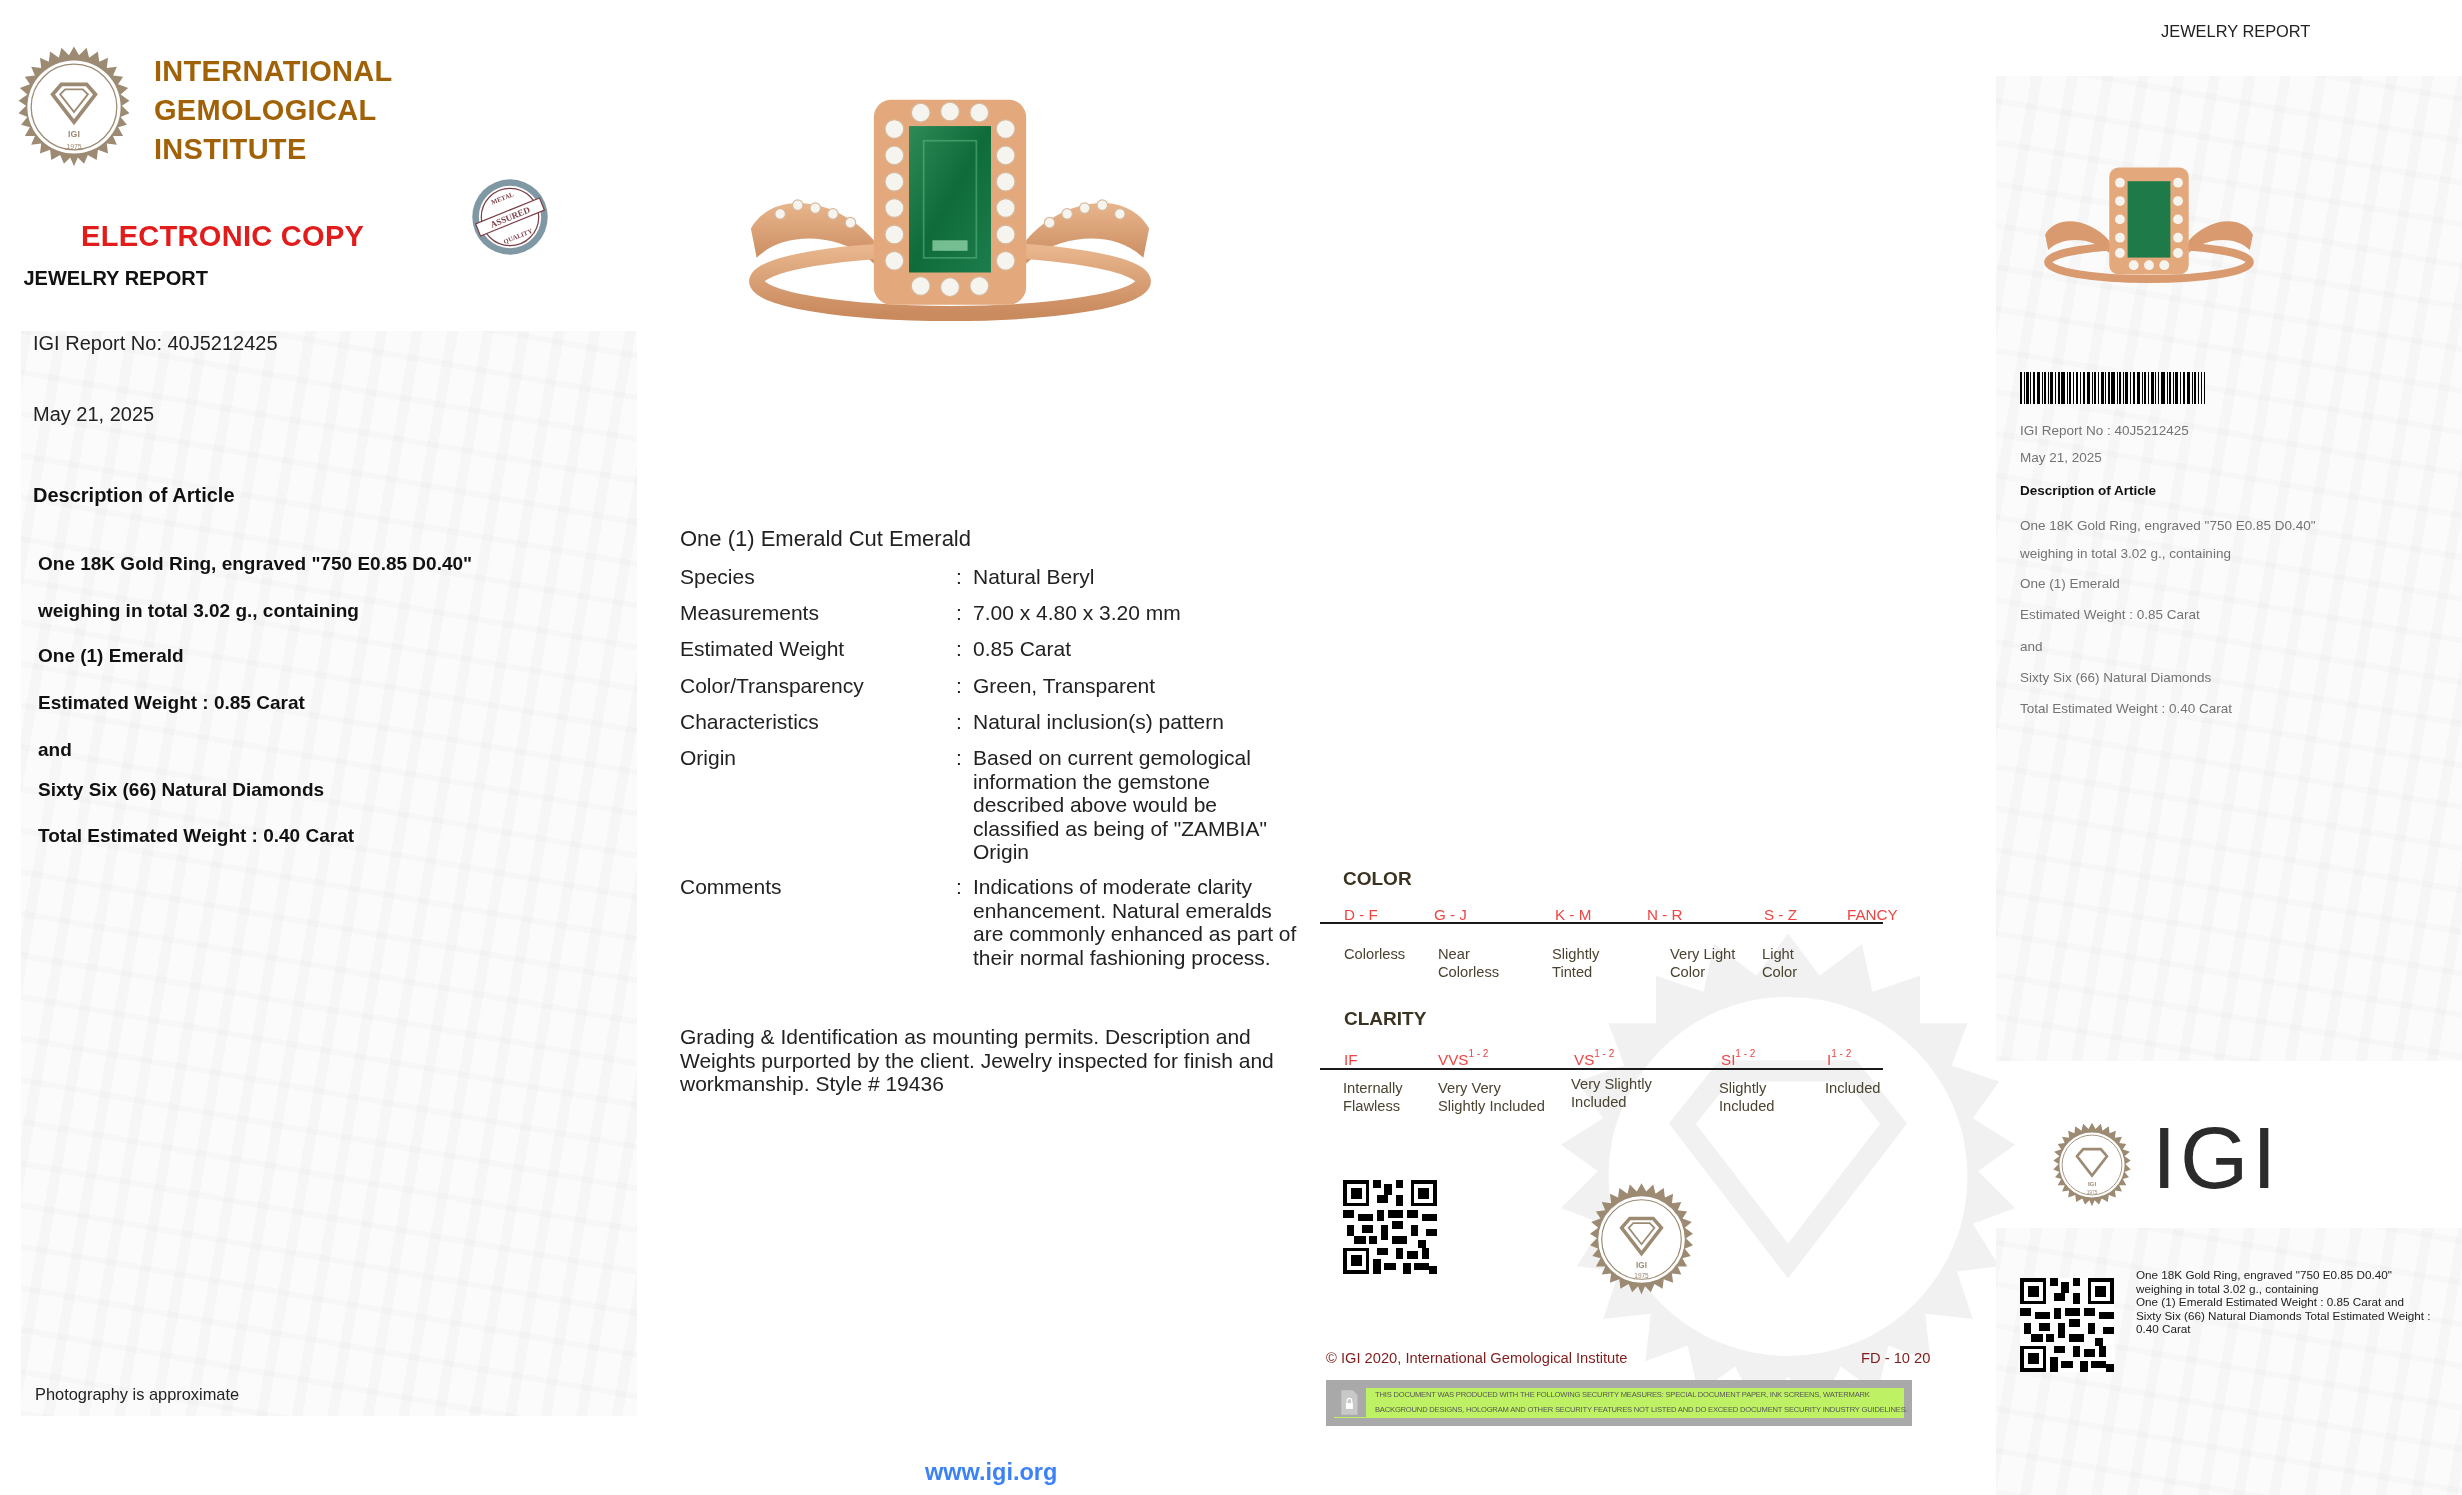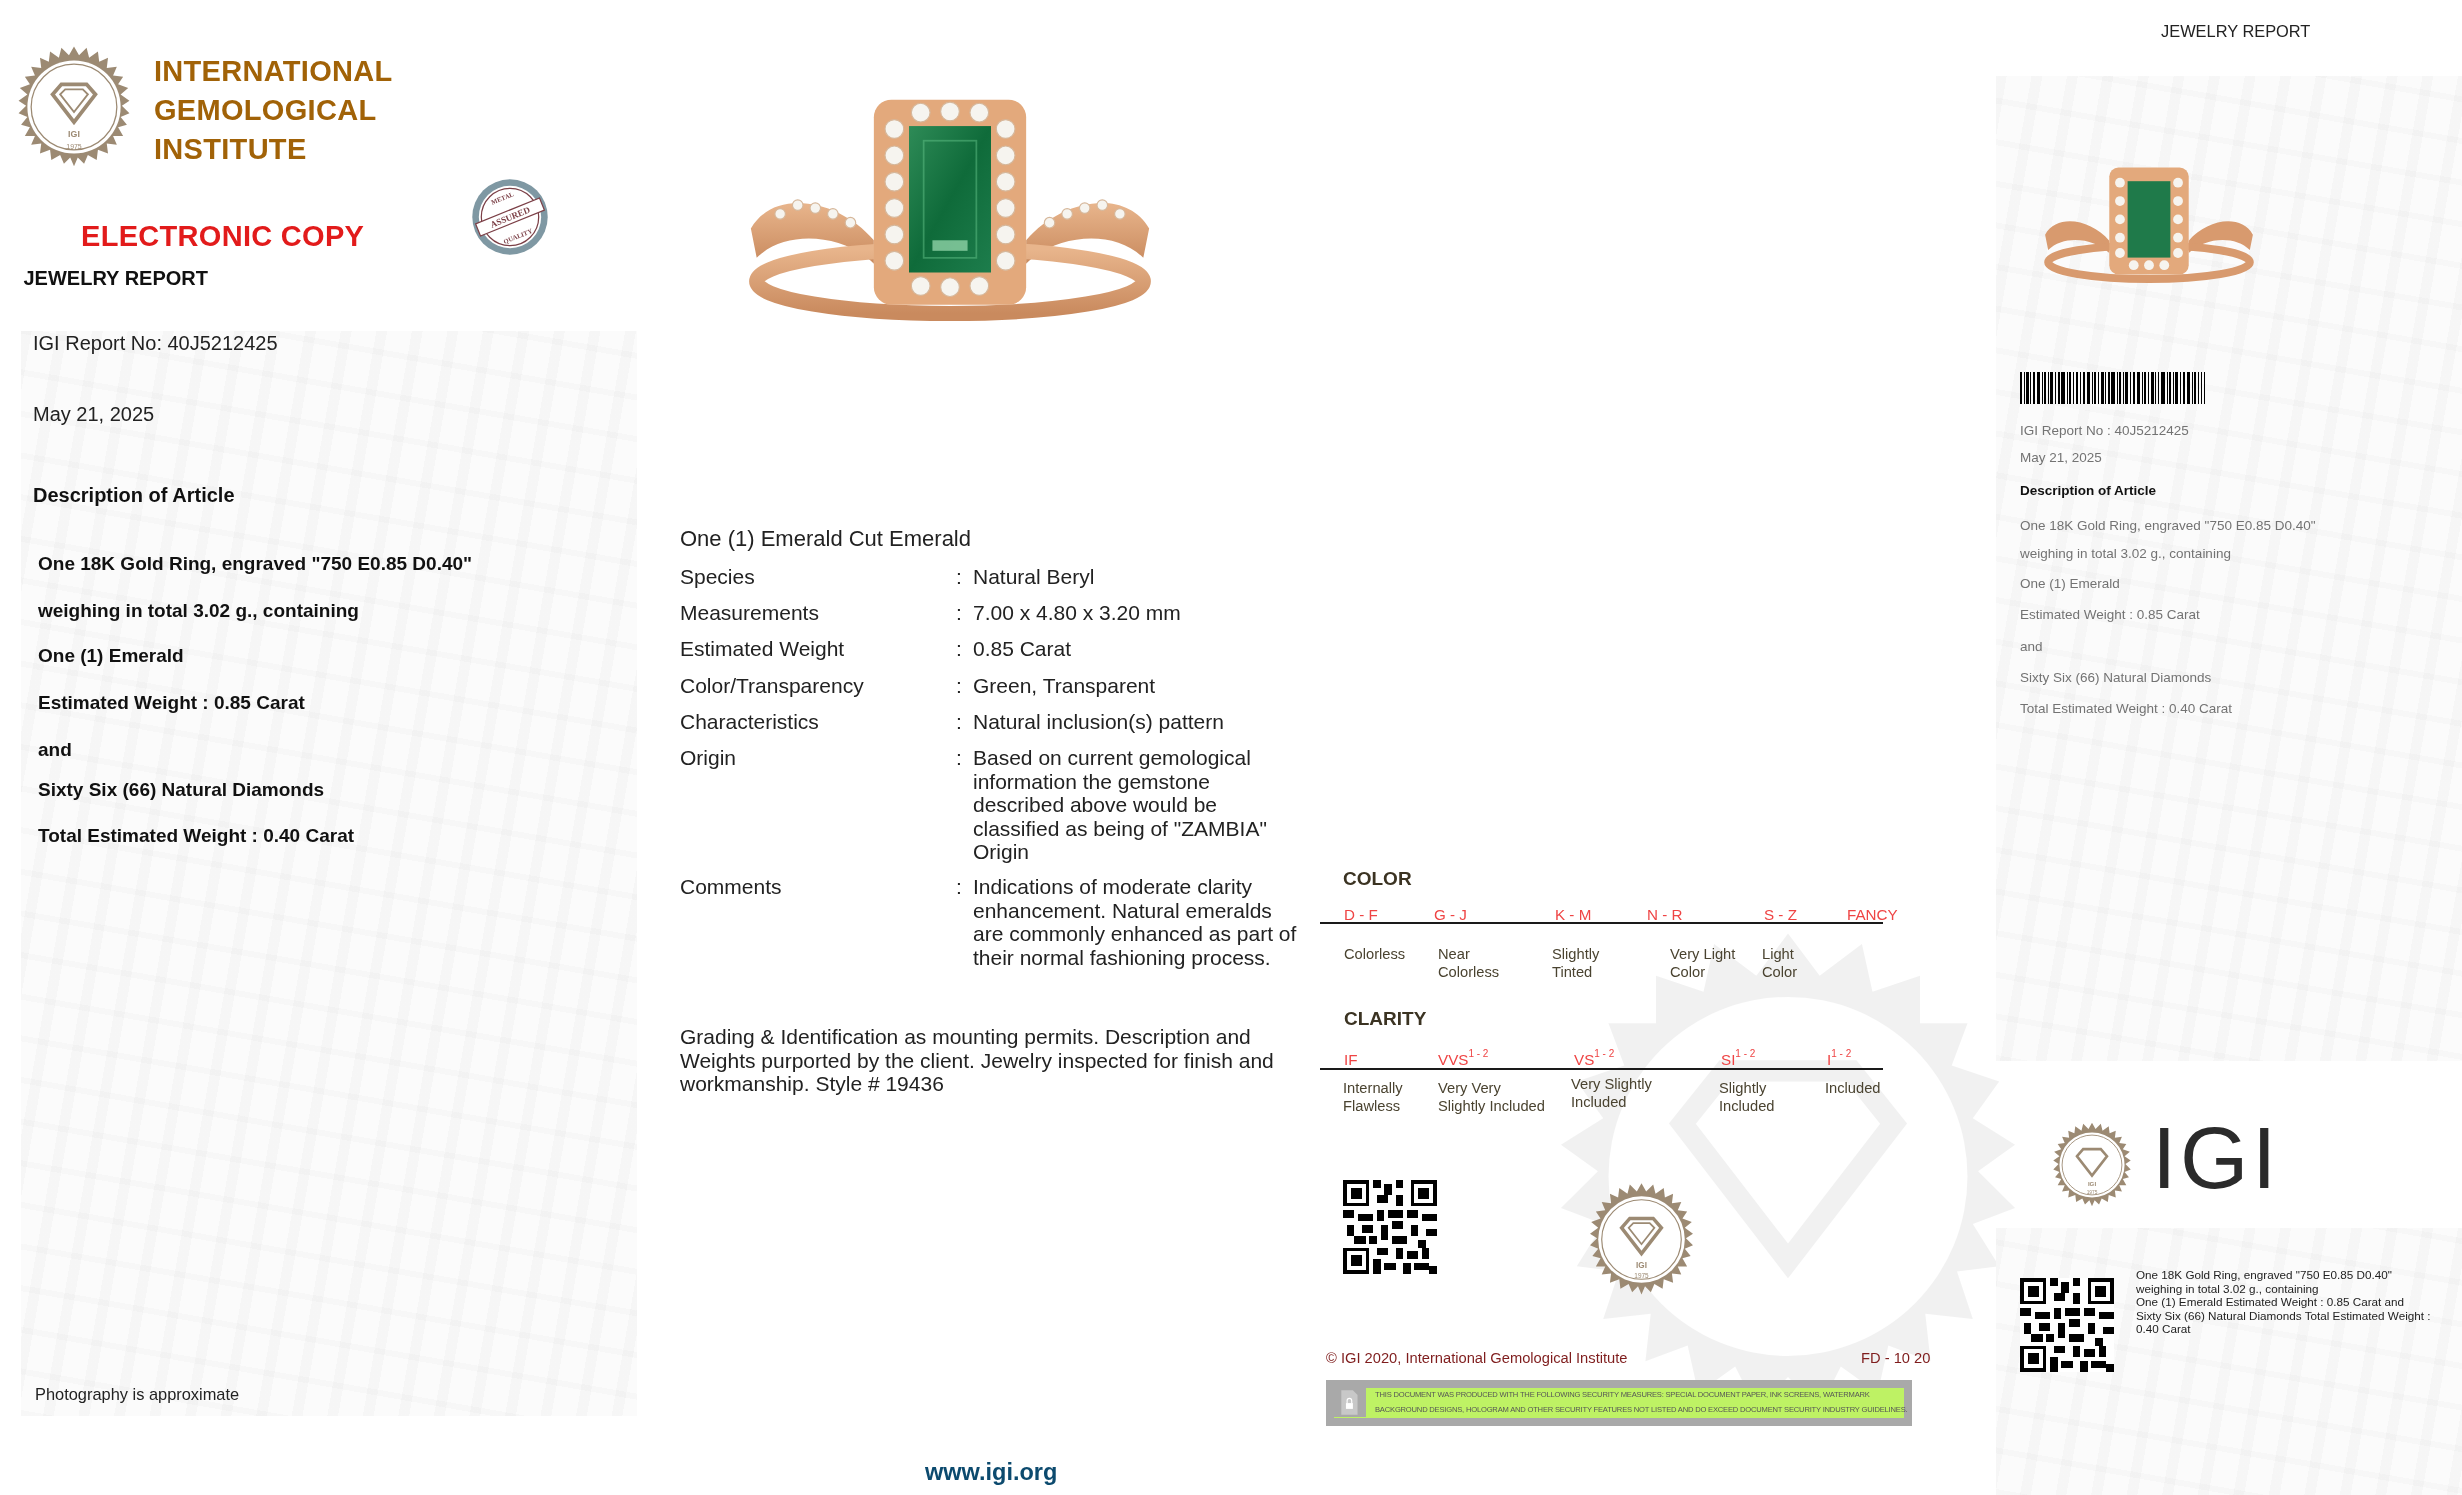--- a/index.html
+++ b/index.html
@@ -20,21 +20,21 @@
   .desc-line { font-weight:700; font-size:19px; color:#111; position:absolute; left:38px; white-space:nowrap; }
   .photo-note { font-size:16.4px; color:#222; }
 
   
   .mid-title { font-size:22px; color:#222; }
   .spec-row { position:absolute; left:680px; width:621px; font-size:21px; color:#222; }
   .spec-label { position:absolute; left:0; top:0; }
   .spec-colon { position:absolute; left:276px; top:0; }
   .spec-value { position:absolute; left:293px; top:0; width:328px; line-height:23.5px; }
   .footnote { font-size:21px; color:#222; line-height:23.5px; width:621px; }
-  .www { font-weight:700; font-size:23.5px; color:#0c4a6e; }
+  .www { font-weight:700; font-size:23.5px; color:#3b82f6; }
 
   
   .scale-title { font-weight:700; font-size:19px; color:#3b3322; }
   .scale-grade { position:absolute; font-size:15.2px; color:#ef4444; }
   .scale-desc { position:absolute; font-size:14.7px; color:#4a4330; line-height:17.6px; }
   .scale-rule { position:absolute; height:2.3px; background:#1a1a1a; }
   .sup { font-size:10px; vertical-align:top; position:relative; top:-3.5px; }
 
   .copyright { font-size:14.7px; color:#7f1d1d; }
   .security { border:8.2px solid #a9a9a9; background:#bef264; box-sizing:border-box; }

